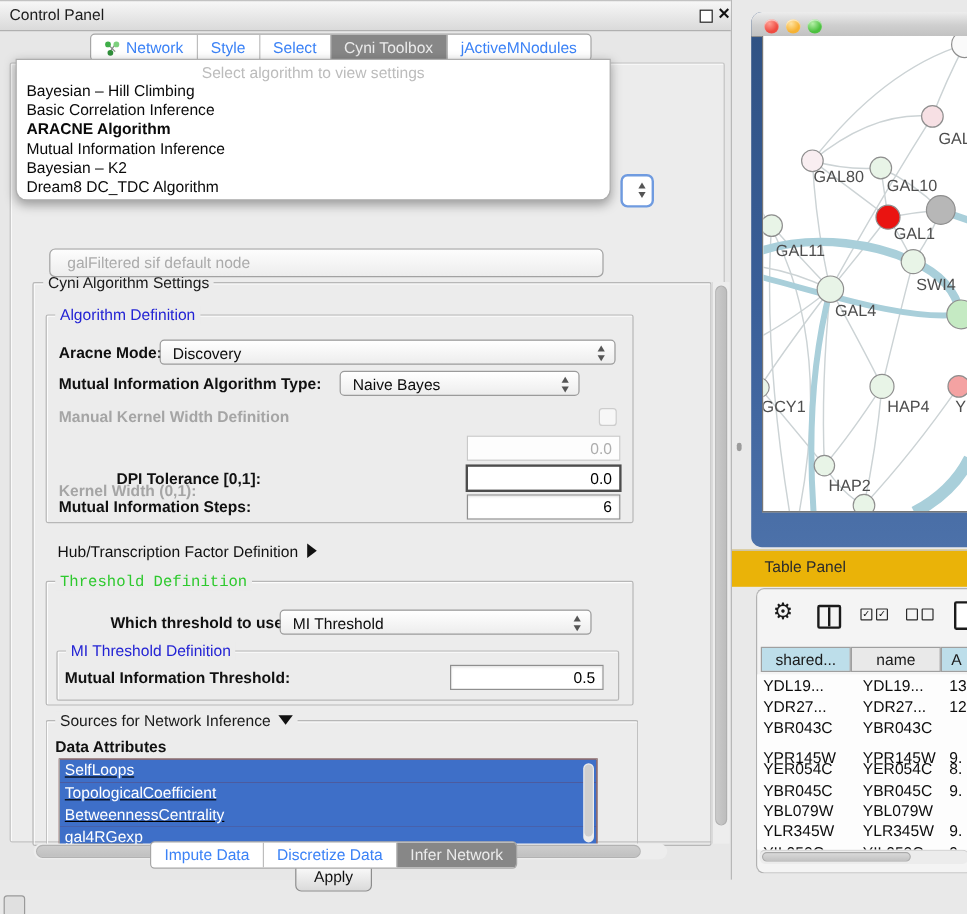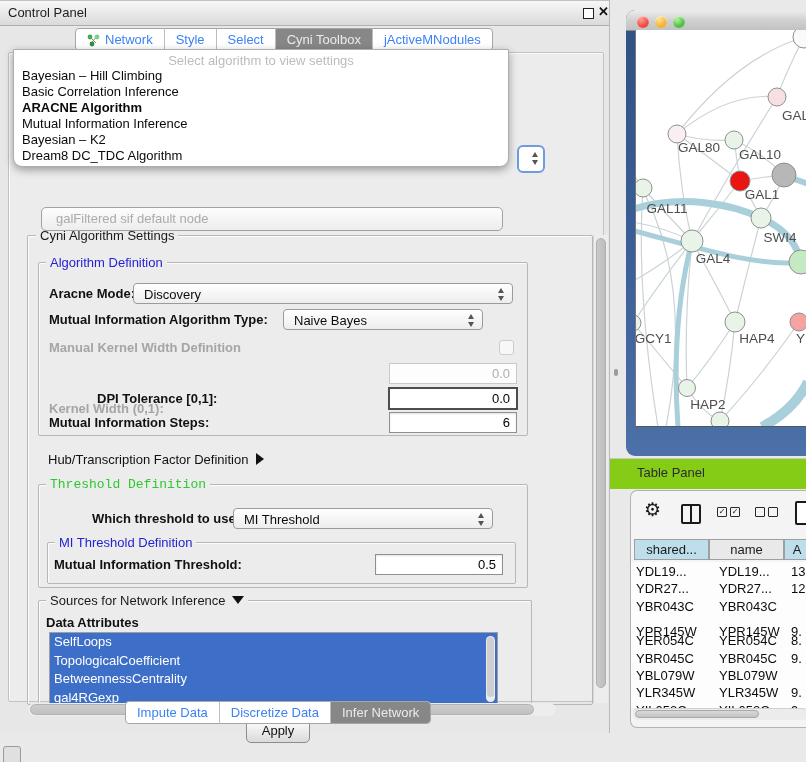--- a/index.html
+++ b/index.html
@@ -58,21 +58,21 @@
   .f-dis{border:1px solid #c9c9c9;color:#adadad;background:#fdfdfd;}
   .f-strong{border:2px solid #4d4d4d;color:#000;}
   .f-norm{border:1px solid #8f8f8f;box-shadow:inset 0 1px 2px rgba(0,0,0,.12);color:#000;}
 
   .chk{position:absolute;width:13px;height:13px;border:1.5px solid #cdcdcd;border-radius:3px;background:#f7f7f7;}
 
   .tri-right{display:inline-block;width:0;height:0;border-top:6px solid transparent;border-bottom:6px solid transparent;border-left:8px solid #111;margin-left:8px;vertical-align:-1px;}
   .tri-down{display:inline-block;width:0;height:0;border-left:6px solid transparent;border-right:6px solid transparent;border-top:8px solid #111;margin-left:6px;vertical-align:1px;}
 
   
-  #attr-list{left:40px;top:579px;width:447px;height:76px;background:#7f1d1d;border:1px solid #9f9f9f;overflow:hidden;}
+  #attr-list{left:40px;top:579px;width:447px;height:76px;background:#7f1d1d;border:1px solid #9f9f9f;overflow:hidden;text-decoration:underline;}
   .attr-item{height:18.6px;line-height:18.6px;background:#3e6fc8;color:#fff;font-size:13px;padding-left:4px;}
   #attr-vsb{position:absolute;right:2px;top:3px;width:9px;height:66px;background:#ececec;border-radius:5px;}
   #attr-vsb .th{position:absolute;left:1px;top:1px;width:7px;height:60px;background:#cfcfcf;border-radius:4px;}
 
   
   #set-vsb{left:584px;top:182px;width:14px;height:468px;background:#ededed;border-left:1px solid #d6d6d6;}
   #set-vsb .th{position:absolute;left:1.5px;top:3px;width:10px;height:450px;background:linear-gradient(90deg,#cacaca,#bdbdbd);border-radius:6px;border:1px solid #b0b0b0;box-sizing:border-box;}
   #set-hsb{left:19px;top:650px;width:528px;height:13px;background:#ededed;border-radius:7px;}
   #set-hsb .th{position:absolute;left:2px;top:1px;width:504px;height:11px;background:linear-gradient(#cdcdcd,#c0c0c0);border-radius:6px;border:1px solid #b2b2b2;box-sizing:border-box;}
 
@@ -87,21 +87,21 @@
 
   
   #net-frame{left:626px;top:10px;width:180px;height:446px;border-radius:9px 0 0 9px;
     background:linear-gradient(180deg,#2f5182 0%,#3a5f99 55%,#4c71a9 100%);}
   #net-titlebar{position:absolute;left:0;top:0;width:180px;height:20px;border-radius:9px 0 0 0;
     background:linear-gradient(#ededed,#cfcfcf 55%,#c2c2c2);border-bottom:1px solid #8d8d8d;}
   .tl{position:absolute;top:6px;width:12px;height:12px;border-radius:50%;box-shadow:inset 0 1px 1px rgba(255,255,255,.7);}
   #net-canvas{position:absolute;left:9px;top:20px;width:171px;height:396px;background:#fff;border-left:1px solid #777;border-bottom:1px solid #555;overflow:hidden;}
 
   
-  #tp-strip{left:610px;top:458px;width:196px;height:30px;background:#84cc16;border-top:1px solid #c9c9c9;}
+  #tp-strip{left:610px;top:458px;width:196px;height:30px;background:#eab308;border-top:1px solid #c9c9c9;}
   #tp-title{left:637px;top:464px;font-size:13px;color:#2c2c2c;}
   #table-panel{left:630px;top:490px;width:176px;height:236px;background:#f4f4f4;border:1px solid #b2b2b2;border-right:none;border-radius:7px 0 0 7px;}
   #tp-toolbar{position:absolute;left:0;top:0;width:176px;height:45px;}
   #gear-ic{position:absolute;left:13px;top:7px;font-size:19px;color:#1a1a1a;}
   #cols-ic{position:absolute;left:50px;top:13px;width:16px;height:16px;border:2px solid #1a1a1a;border-radius:2px;}
   #cols-ic:before{content:"";position:absolute;left:7px;top:0;width:2px;height:16px;background:#1a1a1a;}
   .cb{position:absolute;width:8px;height:8px;border:1.5px solid #2a2a2a;border-radius:1px;font-size:8px;line-height:8px;color:#111;text-align:center;}
   #doc-ic{position:absolute;left:164px;top:10px;width:16px;height:20px;border:2px solid #1a1a1a;border-radius:2px;background:#fff;}
   .th-cell{position:absolute;top:0;height:21px;border:1px solid #9f9f9f;box-sizing:border-box;
     font-size:13px;color:#1a1a1a;text-align:center;line-height:20px;overflow:hidden;}

